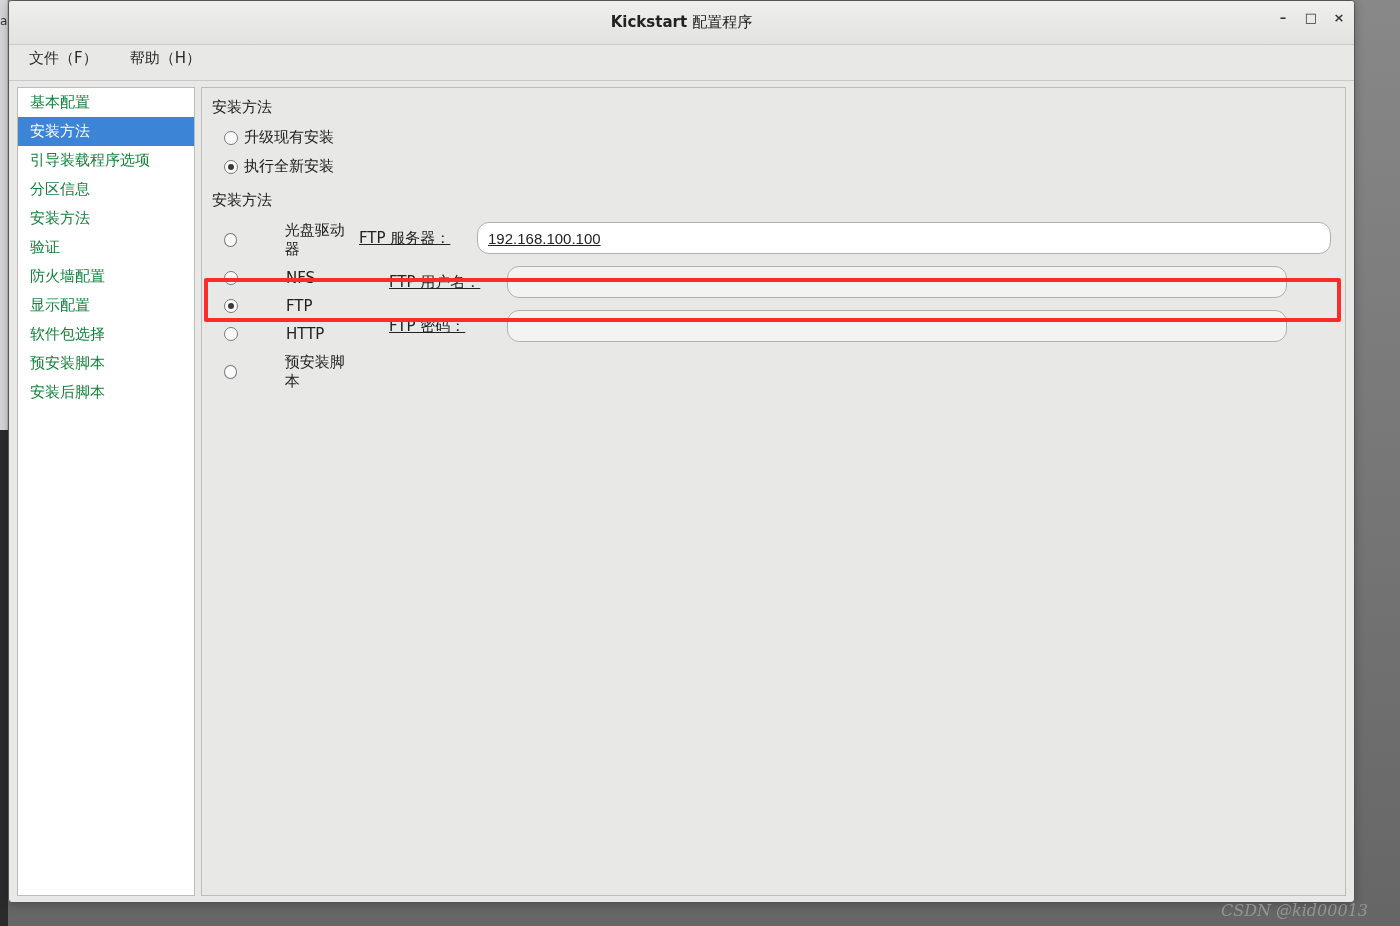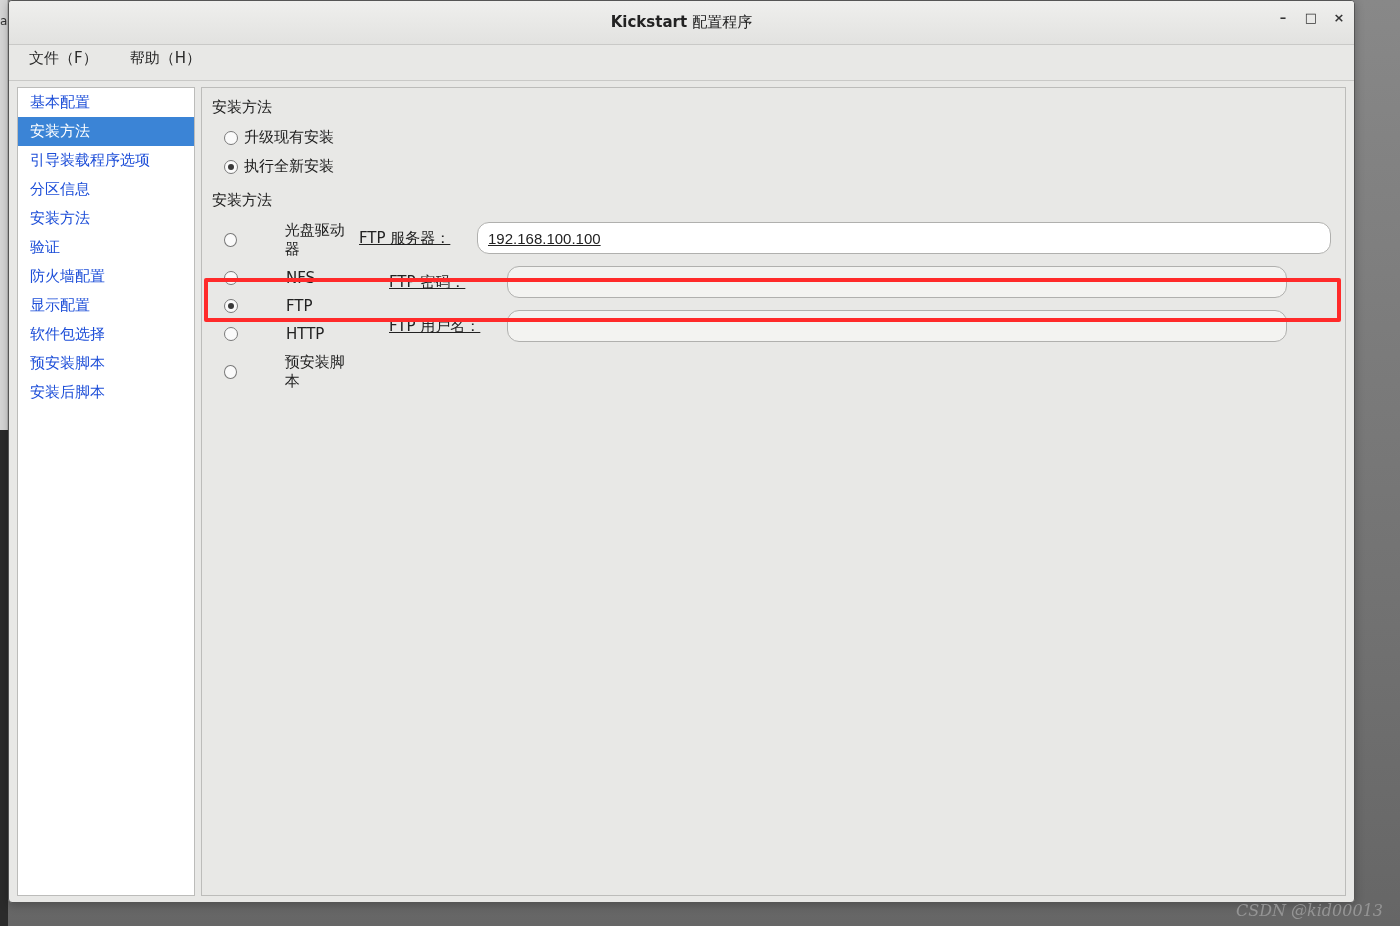--- a/index.html
+++ b/index.html
@@ -24,21 +24,21 @@
     height:36px; display:flex; gap:28px; padding:0 18px;
     border-bottom:1px solid #c9c9c7; font-size:15px; color:#2a2a2a;
   }
   .menubar .mitem { padding:4px 2px; }
   .body { flex:1; display:flex; overflow:hidden; }
   .sidebar {
     width:178px; background:#fff; border:1px solid #bcbcba; margin:6px 0 6px 8px;
     overflow:auto;
   }
   .sidebar .sitem {
-    padding:5px 10px 5px 12px; font-size:15px; color:#1d4ed8; white-space:nowrap;
+    padding:5px 10px 5px 12px; font-size:15px; color:#15803d; white-space:nowrap;
   }
   .sidebar .sitem.sel { background:#3b84d6; color:#fff; }
   .content {
     flex:1; margin:6px 8px 6px 6px; border:1px solid #bcbcba; background:#e8e8e6;
     padding:8px 10px 10px 10px; overflow:auto;
   }
   .section-title { font-weight:bold; font-size:15px; margin:2px 0 6px 0; }
   .radio-row { display:flex; align-items:center; gap:6px; padding:5px 4px 5px 12px; font-size:15px; }
   .radio {
     width:14px; height:14px; border:1px solid #7a7a7a; border-radius:50%;
@@ -58,21 +58,21 @@
   .text-input {
     flex:1; height:32px; background:#fff; border:1px solid #b0b0ae; border-radius:12px;
     padding:4px 10px; font-size:15px; color:#222;
   }
   .text-input.focus { border:1px solid #4a90d9; outline:1px solid #4a90d9; outline-offset:-1px; }
   .text-input.disabled { background:#f3f3f1; color:#888; }
   .highlight-box {
     border:4px solid #ff2a2a; border-radius:2px; position:absolute;
   }
   .footer-left { position:absolute; left:0; bottom:0; width:8px; height:calc(100% - 430px); background:#2b2b2b; }
-  .watermark { position:absolute; right:17px; bottom:6px; font-size:16px; font-style:italic; color:rgba(160,160,160,0.8); font-family:"DejaVu Serif",serif; }
+  .watermark { position:absolute; right:32px; bottom:6px; font-size:16px; font-style:italic; color:rgba(160,160,160,0.8); font-family:"DejaVu Serif",serif; }
   .spacer { height:8px; }
   .rel { position:relative; }
 </style>
 </head>
 <body>
 
 <div class="desktop">
   <div class="leftedge"></div>
   <div class="footer-left"></div>
 
@@ -145,26 +145,26 @@
               <span>预安装脚本</span>
             </div>
           </div>
 
           <div class="form-col">
             <div class="form-row">
               <span class="lbl">FTP 服务器：</span>
               <input class="text-input" value="192.168.100.100" style="">
             </div>
             <div class="form-row" style="padding-left:34px;">
+              <span class="lbl">FTP 用户名：</span>
+              <input class="text-input disabled" disabled="" style="max-width: 780px;" value="">
+            </div>
+            <div class="form-row" style="padding-left:34px;">
               <span class="lbl">FTP 密码：</span>
               <input class="text-input disabled" disabled="" type="password" style="max-width: 780px;" value="">
-            </div>
-            <div class="form-row" style="padding-left:34px;">
-              <span class="lbl">FTP 用户名：</span>
-              <input class="text-input disabled" disabled="" style="max-width: 780px;" value="">
             </div>
           </div>
 
           <div class="highlight-box" style="left:-8px; top:62px; right:-6px; height:44px;"></div>
         </div>
       </div>
     </div>
   </div>
 
   <div class="watermark">CSDN @kid00013</div>

